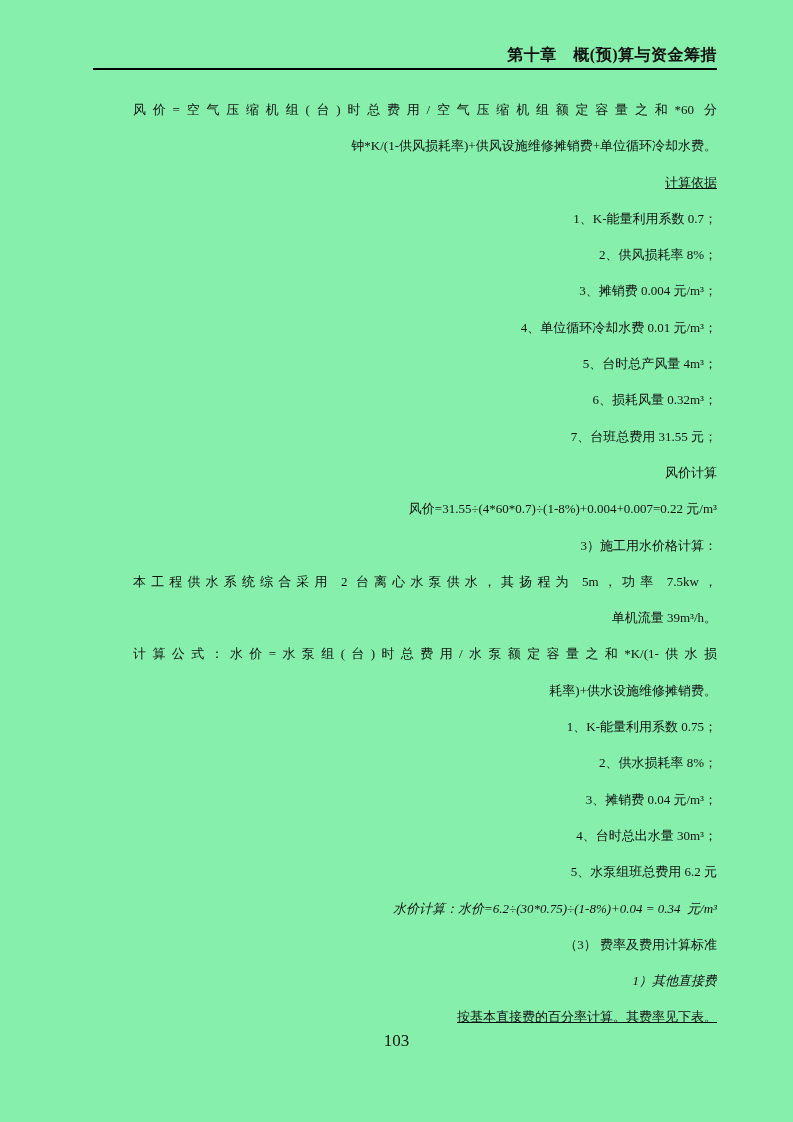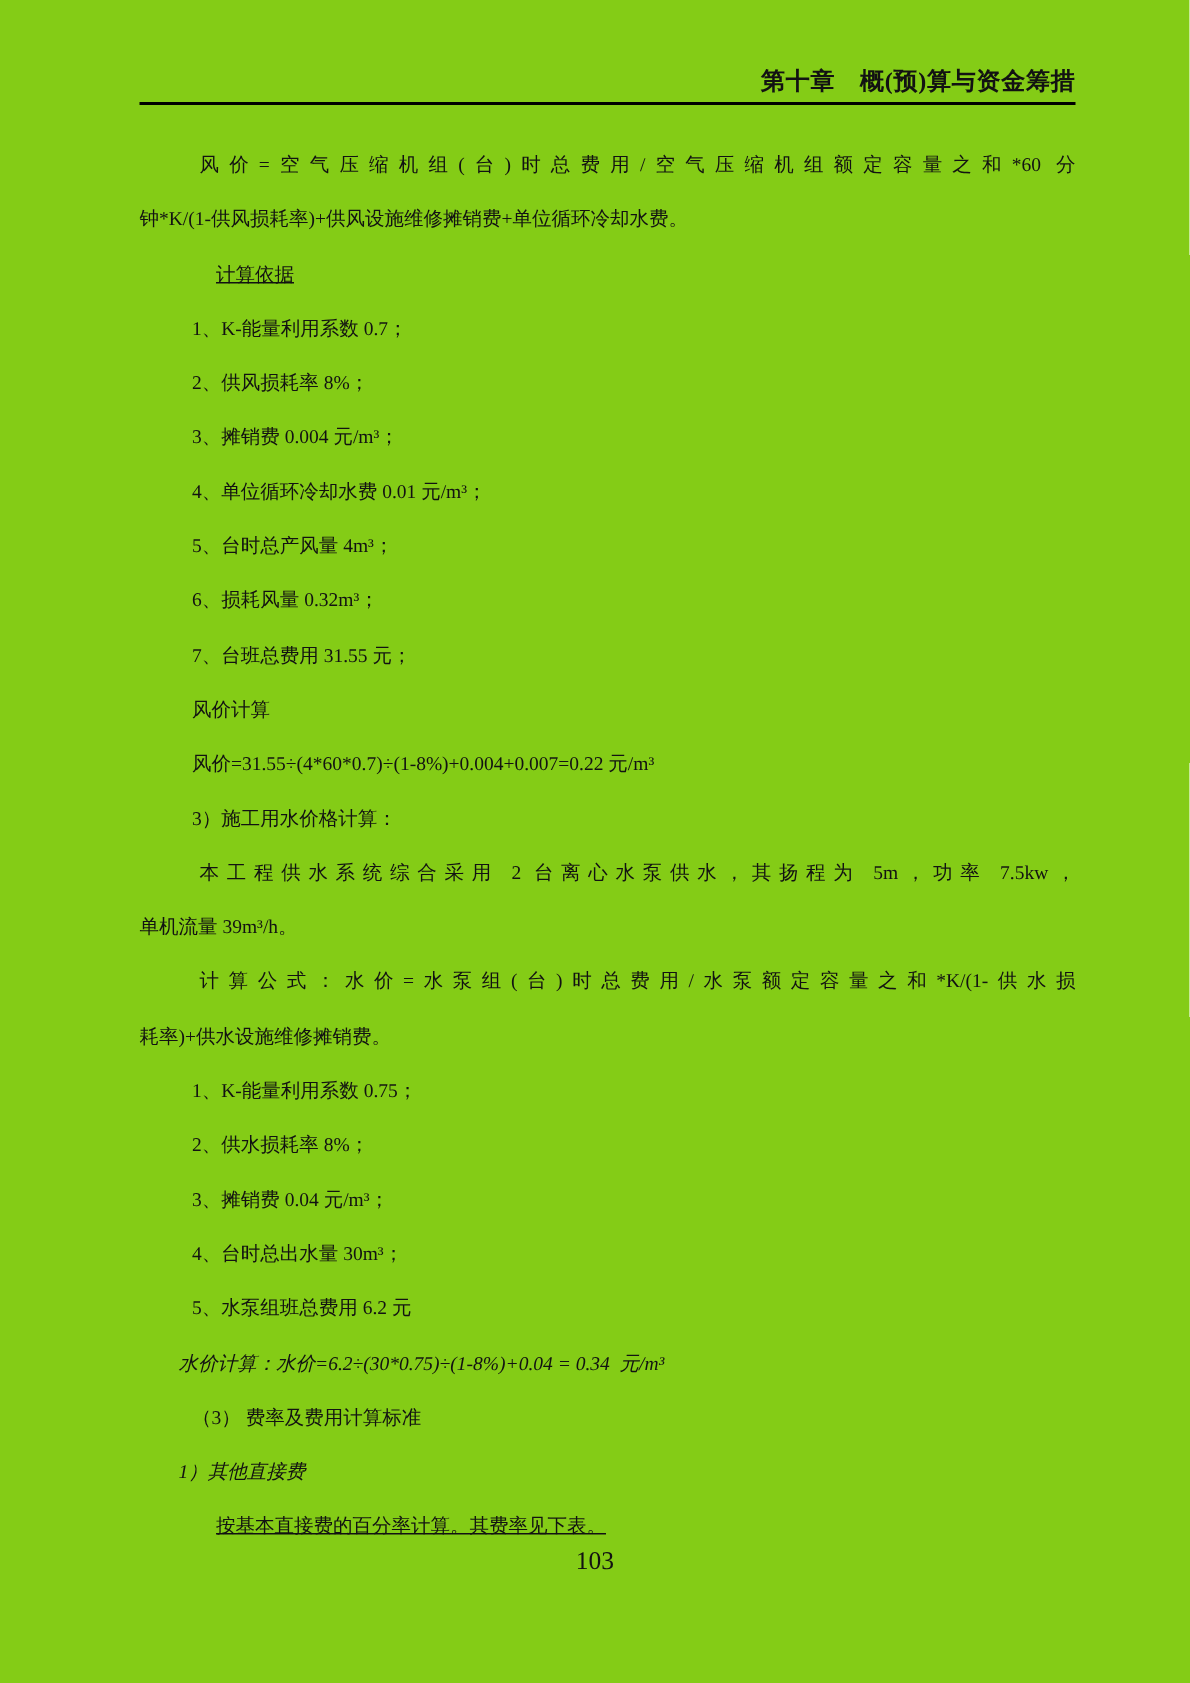--- a/index.html
+++ b/index.html
@@ -4,21 +4,21 @@
 <style>
   html, body {
     margin: 0;
     padding: 0;
     background: #ffffff;
   }
   .page {
     position: relative;
     width: 793px;
     height: 1122px;
-    background: #84cc16;
+    background: #86efac;
     overflow: hidden;
     font-family: "Liberation Serif", "DejaVu Serif", serif;
     color: #121212;
   }
   
   .page-header {
     position: absolute;
     left: 93px;
     top: 45px;
     width: 624px;
@@ -43,21 +43,21 @@
     left: 93px;
     top: 92px;
     width: 624px;
     font-size: 13px;
     line-height: 36.3px;
   }
   .line {
     height: 36.3px;
     overflow: hidden;
     white-space: pre-wrap;
-    text-align: left;
+    text-align: right;
   }
   
   .ind-0    { padding-left: 0; }
   .ind-sub  { padding-left: 26px; font-style: italic; }   
   .ind-num  { padding-left: 35px; }   
   .ind-para { padding-left: 40px; }   
   .ind-deep { padding-left: 51px; text-decoration: underline; }   
   
   .fill {
     text-align: justify;

